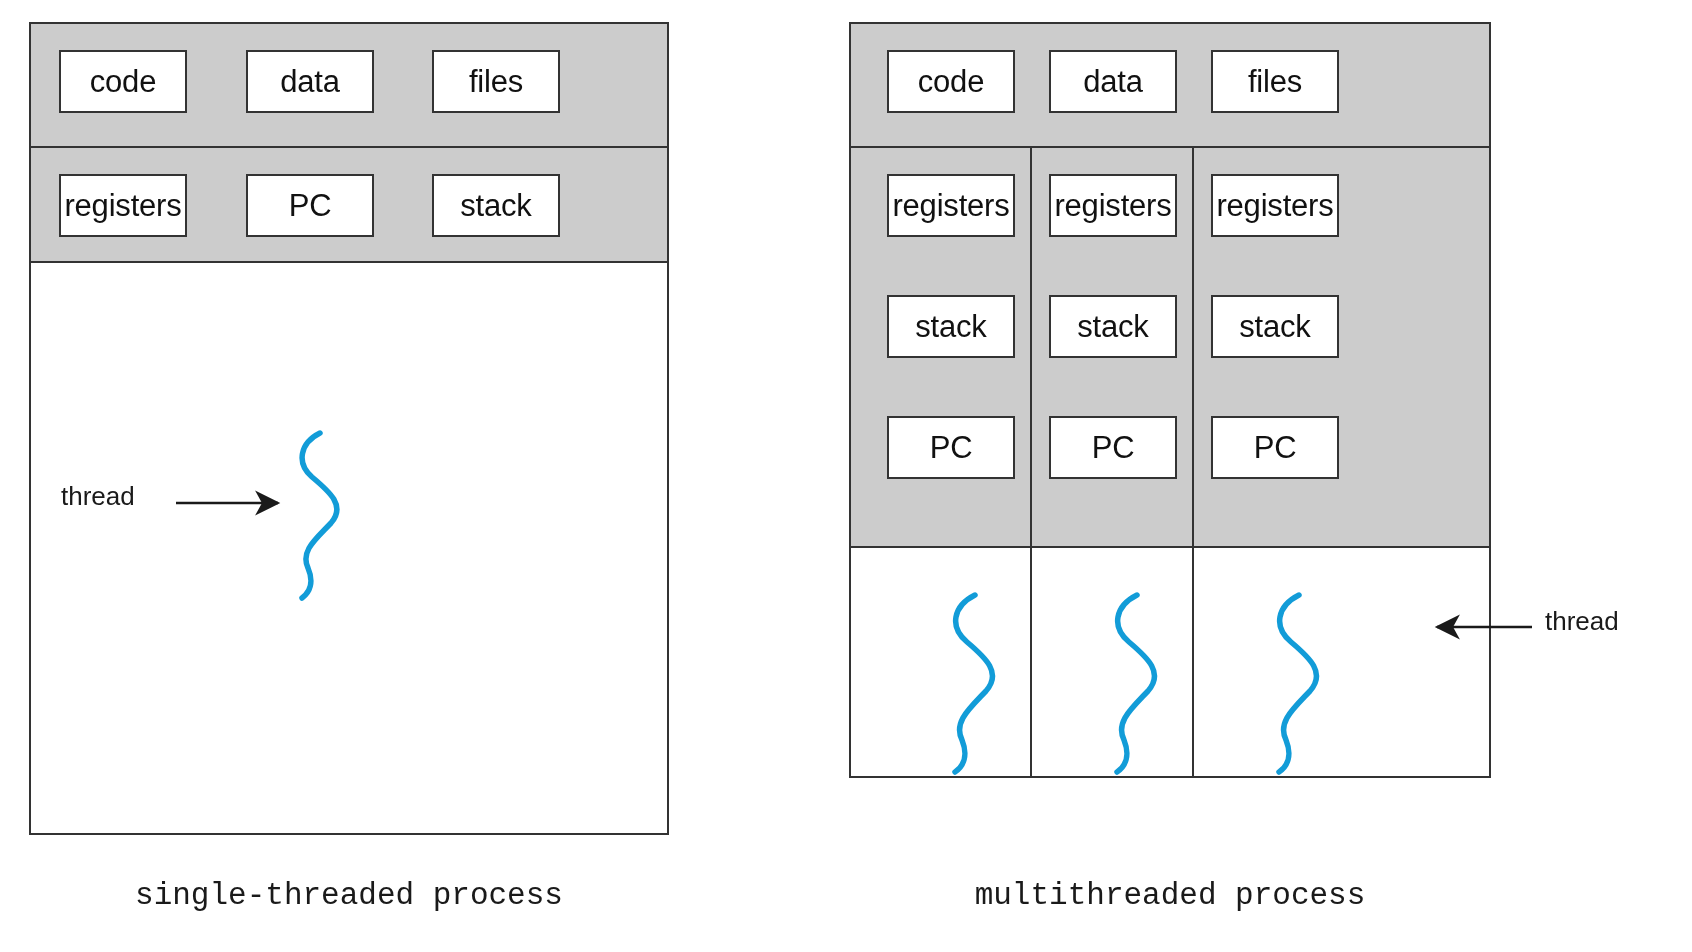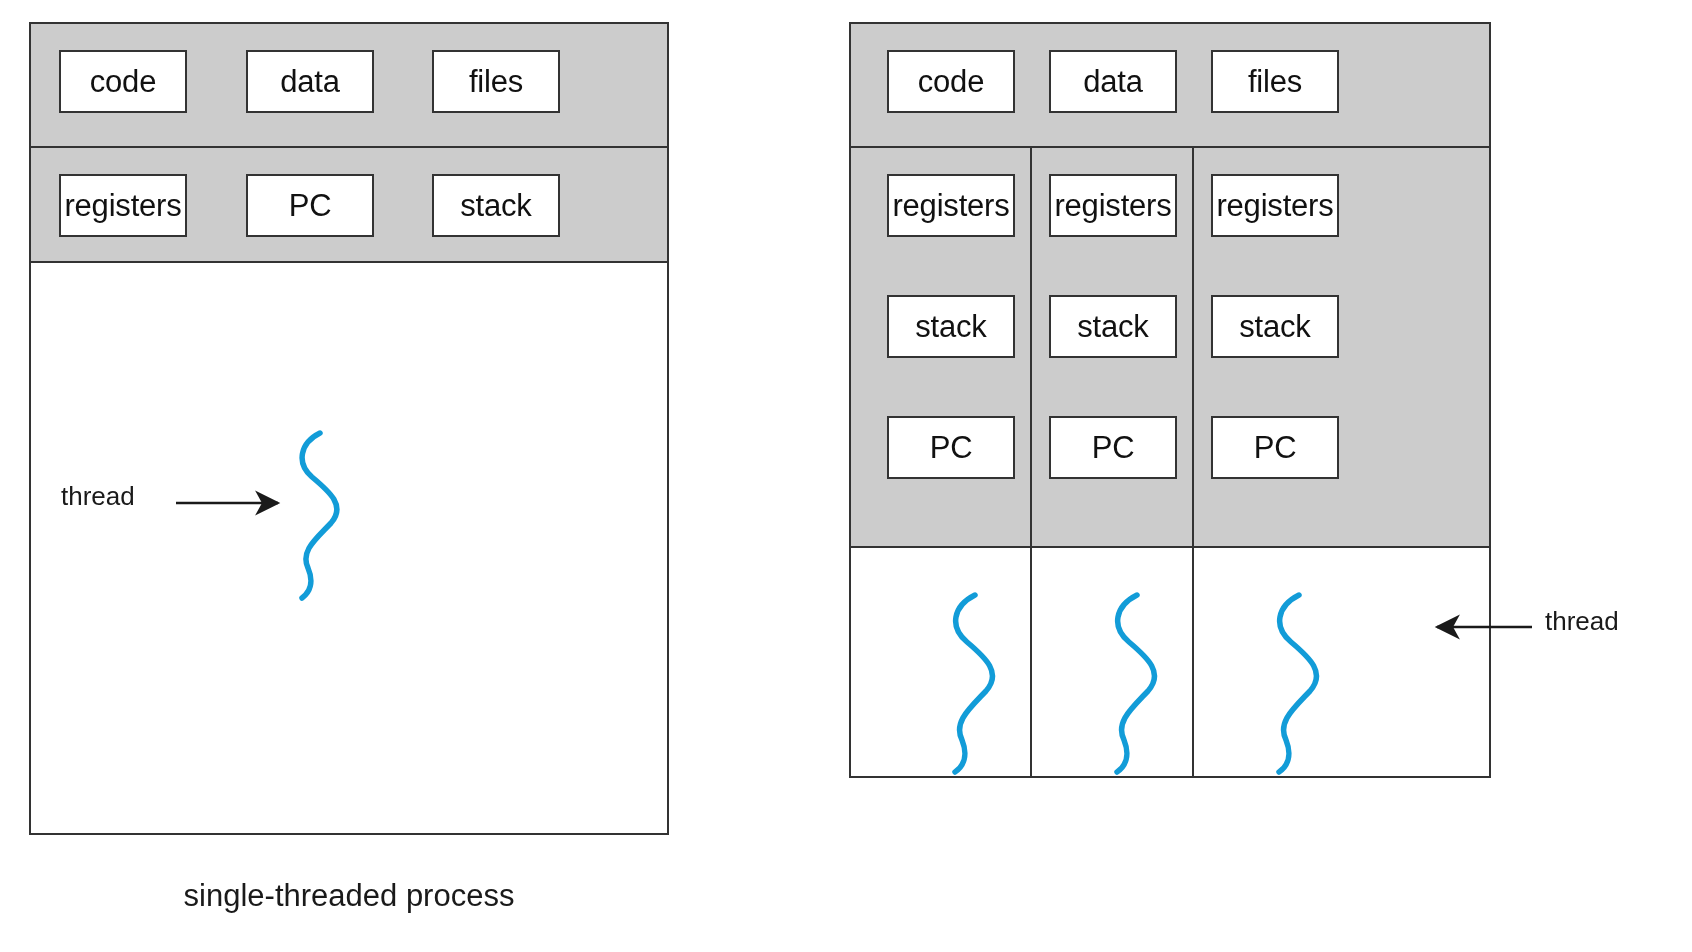--- a/index.html
+++ b/index.html
@@ -67,20 +67,21 @@
     letter-spacing: -0.2px;
   }
 
   
   .caption {
     position: absolute;
     font-size: 31px;
     color: #1a1a1a;
     white-space: nowrap;
     text-align: center;
+    font-family: Liberation Mono, monospace;
   }
 
   
   .annot-label {
     position: absolute;
     font-size: 26px;
     color: #1a1a1a;
     white-space: nowrap;
   }
 
@@ -184,20 +185,23 @@
     <span>stack</span>
   </div>
   <div class="cell" style="left:1211px; top:416px; width:128px; height:63px;">
     <span>PC</span>
   </div>
 
   <div class="annot-label" style="left:1545px; top:606px;">
     <span>thread</span>
   </div>
 
+  <div class="caption" style="left:849px; top:878px; width:642px;">
+    <span>multithreaded process</span>
+  </div>
 
   <svg class="overlay" viewBox="0 0 1692 952" xmlns="http://www.w3.org/2000/svg">
     <defs>
       <marker id="arrowR" viewBox="0 0 12 12" refX="10" refY="6" markerWidth="11" markerHeight="11" orient="auto-start-reverse">
         <path d="M 0 0.5 L 11 6 L 0 11.5 L 3 6 Z" fill="#1a1a1a"></path>
       </marker>
       <marker id="arrowL" viewBox="0 0 12 12" refX="10" refY="6" markerWidth="11" markerHeight="11" orient="auto-start-reverse">
         <path d="M 0 0.5 L 11 6 L 0 11.5 L 3 6 Z" fill="#1a1a1a"></path>
       </marker>
     </defs>

